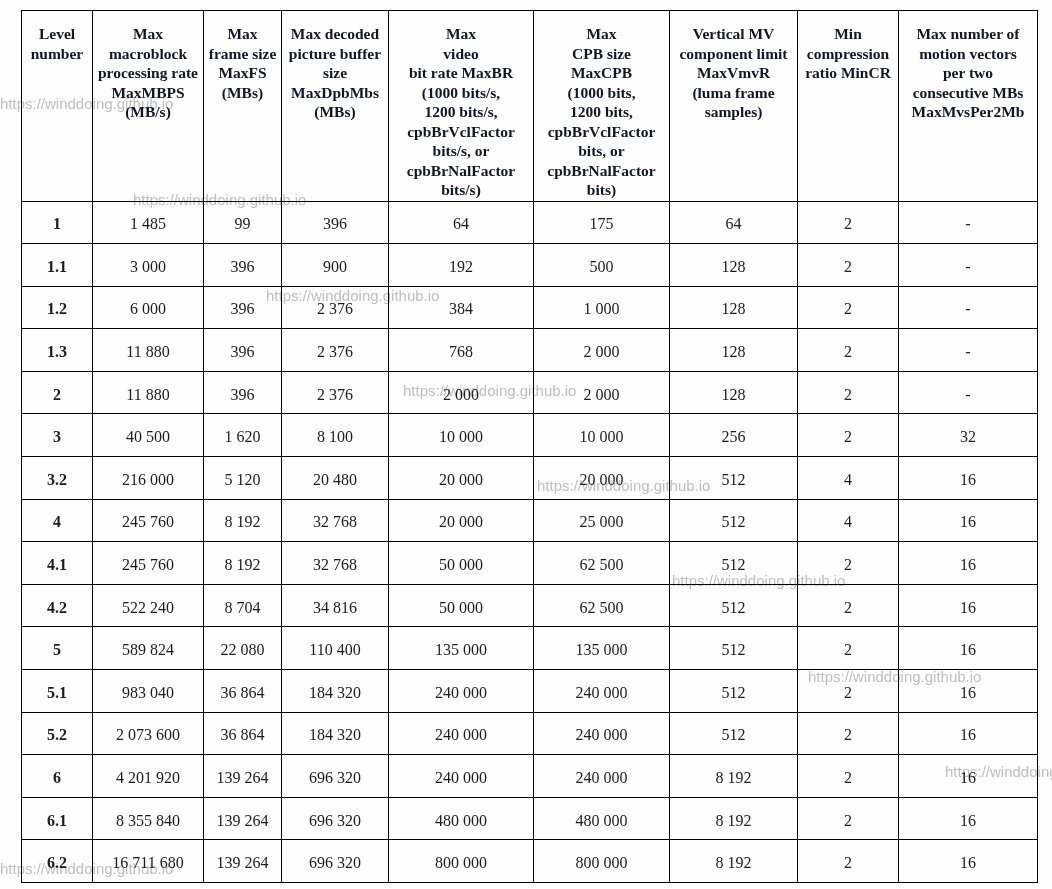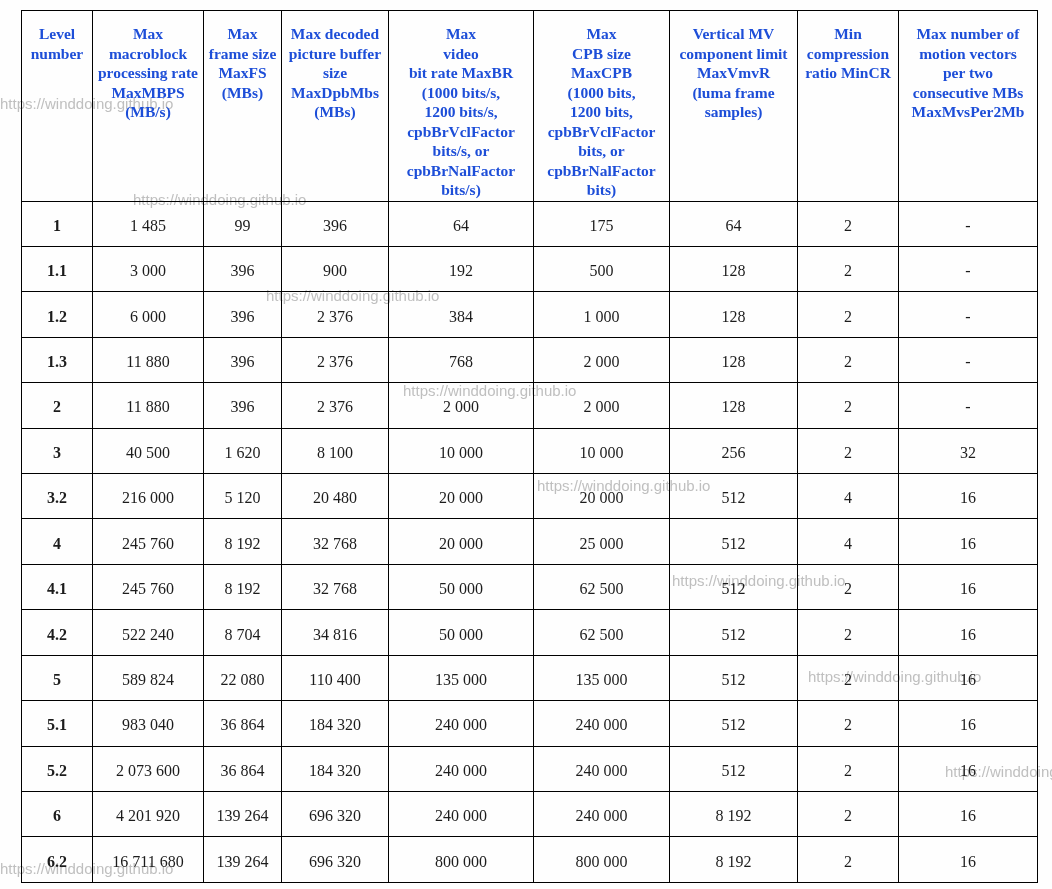--- a/index.html
+++ b/index.html
@@ -33,21 +33,21 @@
     background:transparent;
     text-align:center;
     overflow:hidden;
   }
   table.levels th{
     vertical-align:top;
     padding-top:13px;
     font-weight:bold;
     font-size:15.5px;
     line-height:19.5px;
-    color:#1d4ed8;
+    color:#0f172a;
     white-space:pre-line;
     text-align:center;
   }
   table.levels thead tr{height:190px;}
   table.levels td{
     vertical-align:middle;
     padding-top:5px;
     font-size:16px;
     color:#1c1c1c;
   }
@@ -280,20 +280,31 @@
           <td>4 201 920</td>
           <td>139 264</td>
           <td>696 320</td>
           <td>240 000</td>
           <td>240 000</td>
           <td>8 192</td>
           <td>2</td>
           <td>16</td>
         </tr>
         <tr>
+          <td class="level-cell">6.1</td>
+          <td>8 355 840</td>
+          <td>139 264</td>
+          <td>696 320</td>
+          <td>480 000</td>
+          <td>480 000</td>
+          <td>8 192</td>
+          <td>2</td>
+          <td>16</td>
+        </tr>
+        <tr>
           <td class="level-cell">6.2</td>
           <td>16 711 680</td>
           <td>139 264</td>
           <td>696 320</td>
           <td>800 000</td>
           <td>800 000</td>
           <td>8 192</td>
           <td>2</td>
           <td>16</td>
         </tr>

